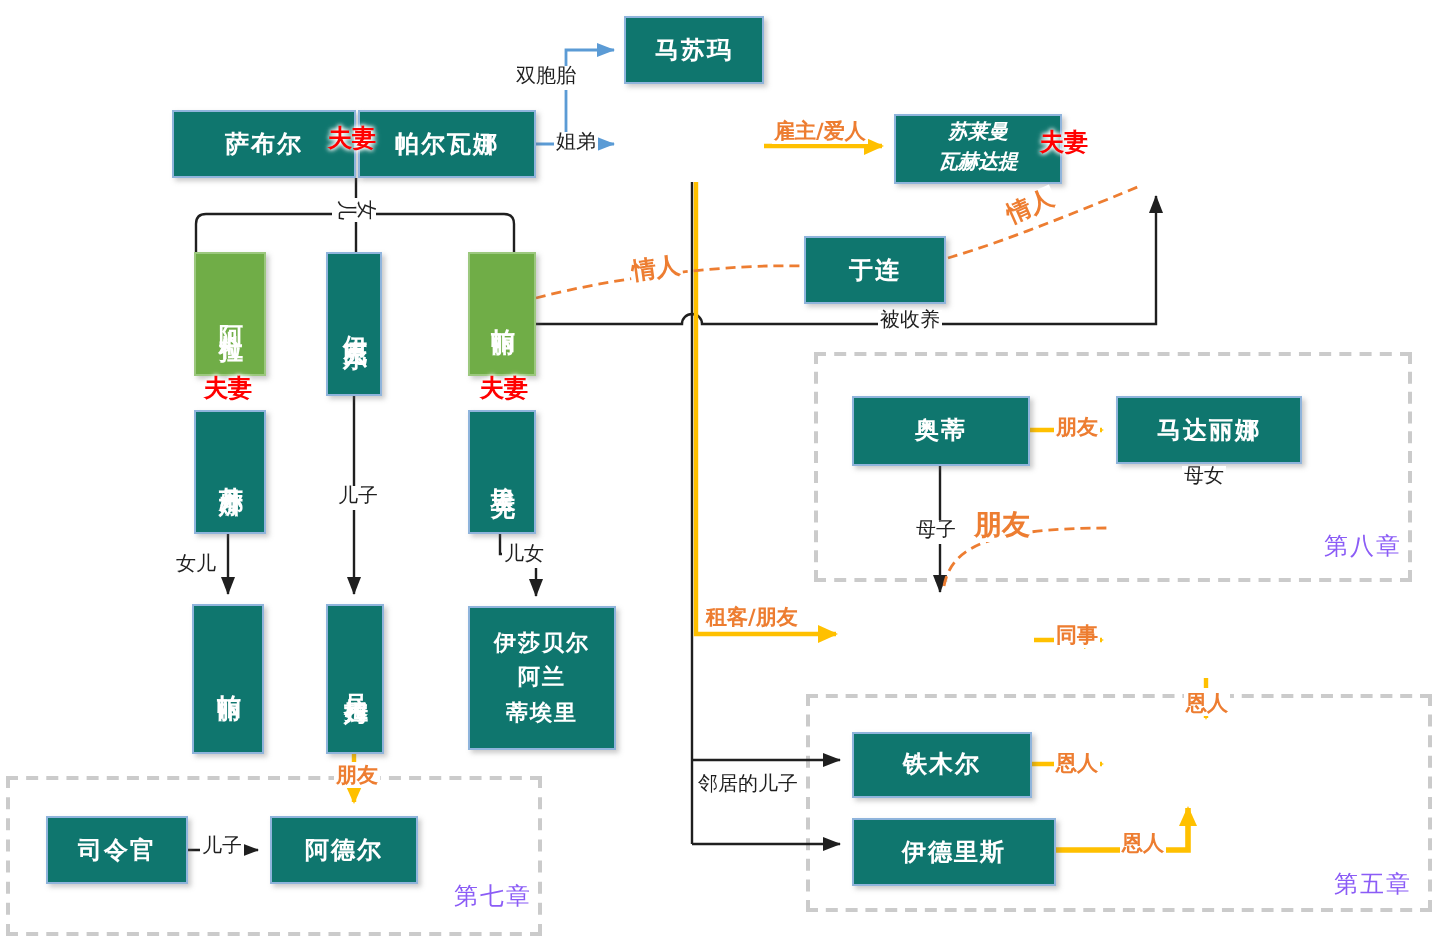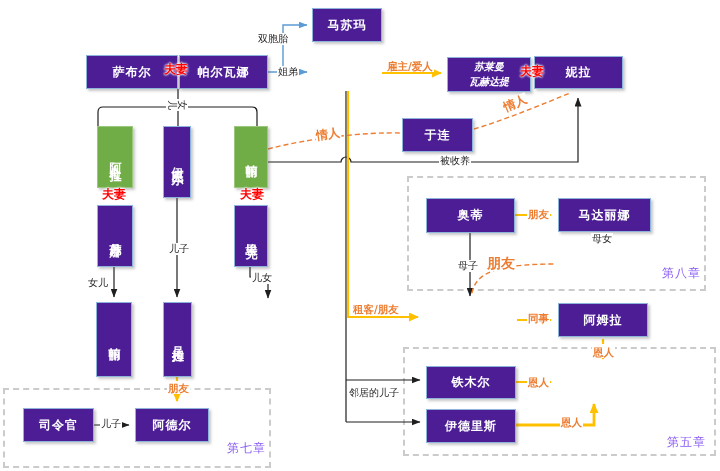--- a/index.html
+++ b/index.html
@@ -1,20 +1,20 @@
 <!DOCTYPE html>
 <html><head>
 <meta charset="utf-8">
 <style>
   html,body{margin:0;padding:0;background:#fff;}
   .canvas{position:relative;width:720px;height:471px;background:#fff;overflow:hidden;
           font-family:"DejaVu Sans","Liberation Sans",sans-serif;}
   .wires{position:absolute;left:0;top:0;z-index:1;}
   .chbox{position:absolute;border:2px dashed #CBCBCB;z-index:0;background:transparent;}
-  .node{position:absolute;z-index:2;background:#4c1d95;border:1px solid #8FB4DC;
+  .node{position:absolute;z-index:2;background:#0f766e;border:1px solid #8FB4DC;
         color:#fff;font-weight:bold;font-size:12px;letter-spacing:1px;
         display:flex;align-items:center;justify-content:center;text-align:center;
         box-shadow:1.5px 1.5px 2.5px rgba(100,100,100,.35);box-sizing:border-box;line-height:1.25;}
   .node.g{background:#70AD47;border-color:#9CC87E;}
   .node.v{writing-mode:vertical-rl;text-orientation:upright;letter-spacing:2px;}
   .node.pre{white-space:pre-line;}
   .node.kai{font-style:italic;font-family:"DejaVu Serif","Liberation Serif",serif;
             font-size:10px;letter-spacing:0;line-height:1.45;}
   .node.sm{font-size:11px;letter-spacing:1px;line-height:1.6;}
   .node.md{font-size:11.5px;line-height:1.5;}
@@ -89,36 +89,37 @@
       <path d="M474,129 C505,120 548,102 570,93"></path>
       <path d="M472,293 C476,272 498,264 556,264"></path>
     </g>
   </svg>
 
   <div class="node" style="left:312px;top:8px;width:70px;height:34px">马苏玛</div>
   <div class="node" style="left:86px;top:55px;width:92px;height:34px">萨布尔</div>
   <div class="node" style="left:179px;top:55px;width:89px;height:34px">帕尔瓦娜</div>
   <div class="node kai pre" style="left:447px;top:57px;width:84px;height:35px">苏莱曼
 瓦赫达提</div>
-  <div class="node" style="left:534px;top:56px;width:89px;height:33px">妮拉</div>
   <div class="node" style="left:402px;top:118px;width:71px;height:34px">于连</div>
   <div class="node g v" style="left:97px;top:126px;width:36px;height:62px">阿卜杜拉</div>
   <div class="node v" style="left:163px;top:126px;width:28px;height:72px">伊克巴尔</div>
   <div class="node g v" style="left:234px;top:126px;width:34px;height:62px">帕丽</div>
   <div class="node v" style="left:97px;top:205px;width:36px;height:62px">苏丹娜</div>
   <div class="node v" style="left:234px;top:205px;width:34px;height:62px">埃里克</div>
   <div class="node v" style="left:96px;top:302px;width:36px;height:75px">帕丽</div>
   <div class="node v" style="left:163px;top:302px;width:29px;height:75px">吴拉姆</div>
+  <div class="node sm pre" style="left:234px;top:303px;width:74px;height:72px">伊莎贝尔
+阿兰
+蒂埃里</div>
   <div class="node" style="left:23px;top:408px;width:71px;height:34px">司令官</div>
   <div class="node" style="left:135px;top:408px;width:74px;height:34px">阿德尔</div>
   <div class="node" style="left:426px;top:198px;width:89px;height:35px">奥蒂</div>
   <div class="node" style="left:558px;top:198px;width:93px;height:34px">马达丽娜</div>
-  <div class="node" style="left:558px;top:303px;width:90px;height:34px">阿姆拉</div>
   <div class="node" style="left:426px;top:366px;width:90px;height:33px">铁木尔</div>
-  <div class="node" style="left:426px;top:409px;width:90px;height:34px">伊德里斯</div>
+  <div class="node" style="left:426px;top:409px;width:102px;height:34px">伊德里斯</div>
 
   <div class="lbl r" style="left:163px;top:63px">夫妻</div>
   <div class="lbl r" style="left:519px;top:65px">夫妻</div>
   <div class="lbl r" style="left:101px;top:188px">夫妻</div>
   <div class="lbl r" style="left:239px;top:188px">夫妻</div>
 
   <div class="lbl" style="left:257px;top:33px">双胞胎</div>
   <div class="lbl" style="left:277px;top:66px">姐弟</div>
   <div class="lbl rot-chars" style="left:166px;top:99px"><span>儿</span><span>女</span></div>
   <div class="lbl" style="left:439px;top:155px">被收养</div>

